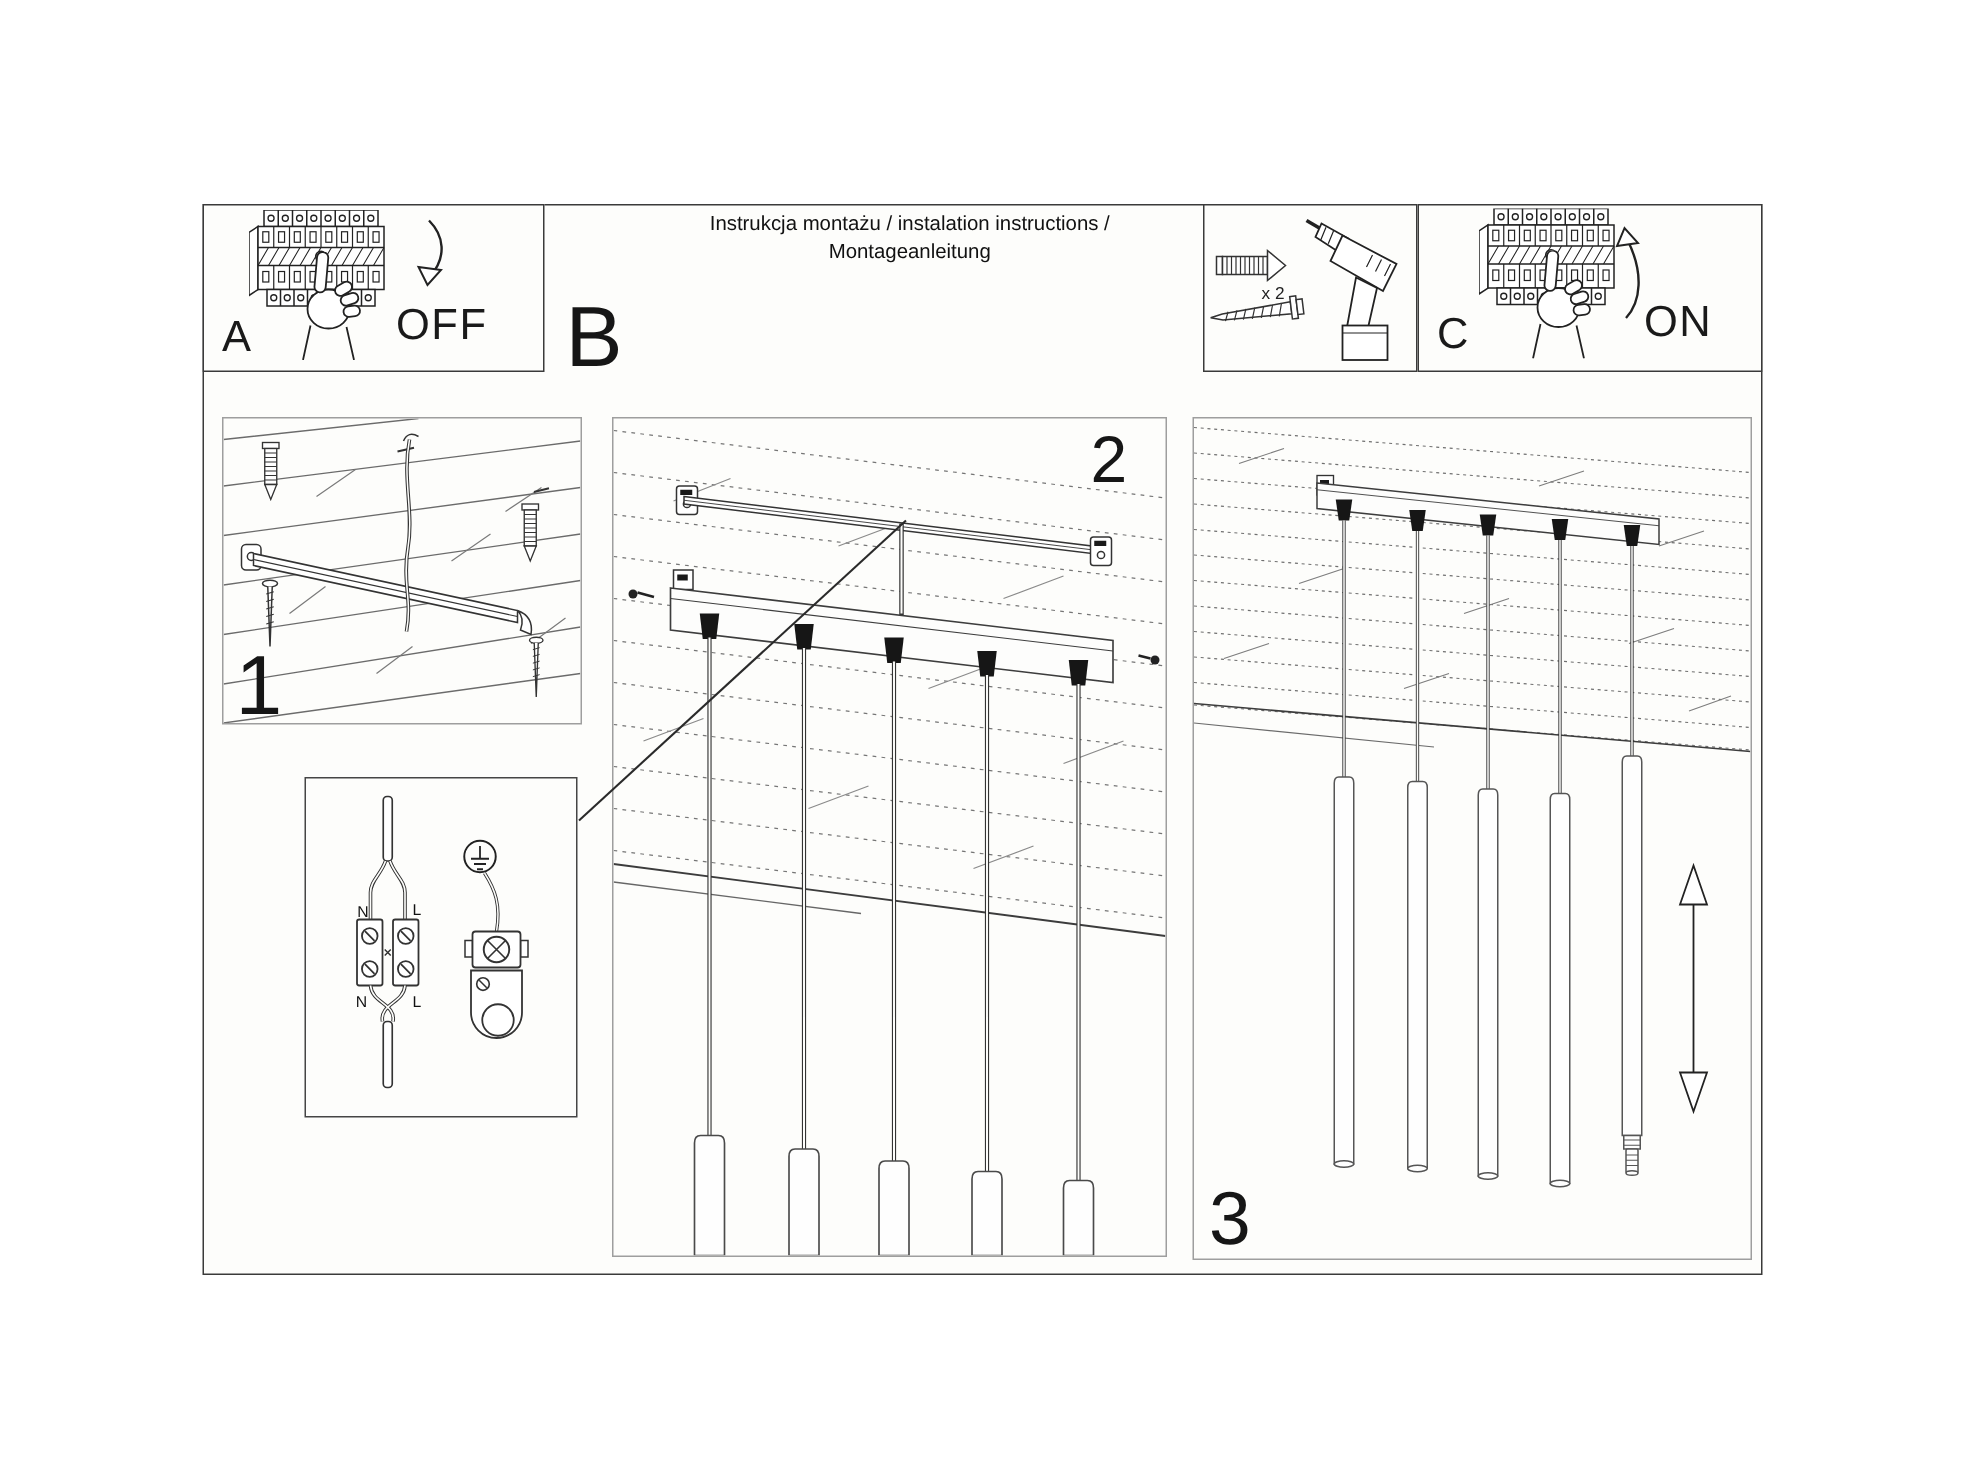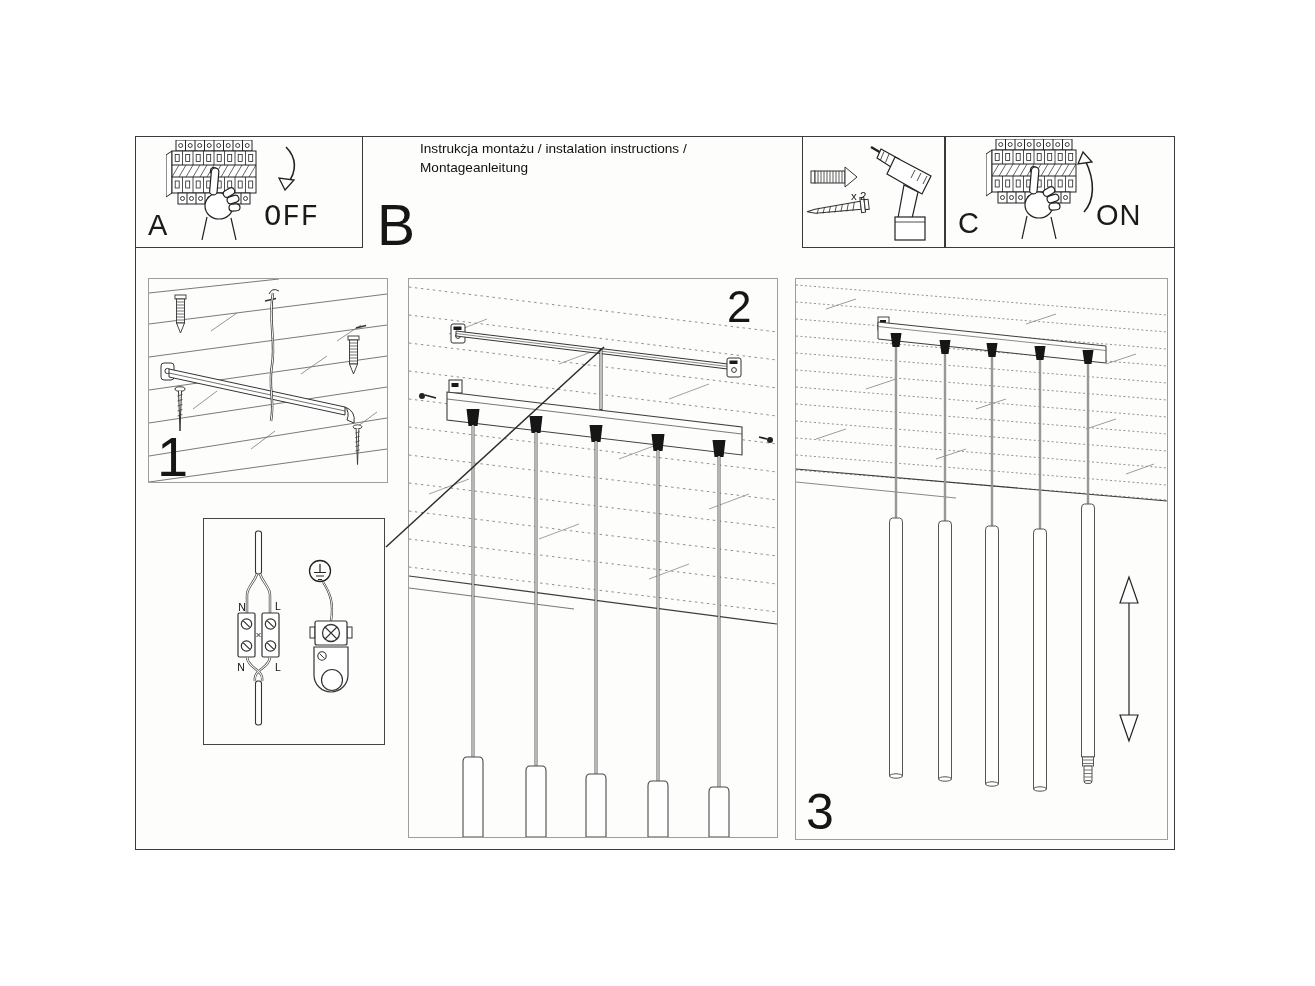--- a/index.html
+++ b/index.html
@@ -14,21 +14,21 @@
   .box-c{left:945px;top:136px;width:230px;height:112px;}
   .panel{border:1px solid #9e9e9e;background:#fdfdfb;overflow:hidden;}
   .panel-1{left:148px;top:278px;width:240px;height:205px;}
   .panel-2{left:408px;top:278px;width:370px;height:560px;}
   .panel-3{left:795px;top:278px;width:373px;height:562px;}
   .wiring-box{left:203px;top:518px;width:182px;height:227px;border:1.4px solid #454545;background:#fdfdfb;z-index:12;}
   .overlay{left:0;top:0;width:1315px;height:986px;z-index:20;pointer-events:none;}
   .corner-letter{font-size:29px;line-height:1;color:#1a1a1a;}
   .state-label{font-size:29px;line-height:1;letter-spacing:1px;color:#1a1a1a;}
   .b-letter{left:377px;top:197px;font-size:57px;line-height:1;color:#161616;}
-  .instructions{left:420px;top:139px;width:373px;text-align:left;font-size:13.6px;line-height:19px;color:#111;}
+  .instructions{left:420px;top:139px;width:373px;text-align:center;font-size:13.6px;line-height:19px;color:#111;}
   .qty-label{font-size:11.5px;color:#222;}
   .step-number{line-height:1;color:#161616;z-index:8;}
   .n1{font-size:56px;left:8px;top:150px;}
   .n2{font-size:44px;left:318px;top:6px;}
   .n3{font-size:50px;left:10px;top:508px;}
   svg{display:block;}
   .fill-svg{position:absolute;left:0;top:0;}
 </style>
 </head>
 <body>
@@ -110,21 +110,21 @@
   <div class="abs box box-a">
     <svg class="fill-svg" width="225" height="109" viewBox="0 0 225 109">
       <use href="#breaker" x="30" y="3" width="96" height="70"></use>
       <use href="#hand" x="59" y="31" width="46" height="72"></use>
       <g>
         <path d="M150,10 C160,20 162,34 151,47" fill="none" stroke="#222" stroke-width="1.6"></path>
         <polygon points="149,53 143,41 158,43" fill="#fff" stroke="#222" stroke-width="1.3"></polygon>
       </g>
     </svg>
     <div class="abs corner-letter" style="left:12px;top:74px;">A</div>
-    <div class="abs state-label" style="left:128px;top:66px;font-family:Liberation Mono, monospace;">OFF</div>
+    <div class="abs state-label" style="left:128px;top:66px;">OFF</div>
   </div>
 
   <div class="abs b-letter">B</div>
   <div class="abs instructions">
     <div>Instrukcja montażu / instalation instructions / Montageanleitung</div>
   </div>
 
   <div class="abs box box-tools">
     <svg class="fill-svg" width="140" height="109" viewBox="0 0 140 109">
       <g transform="translate(8,30)" fill="#fff" stroke="#333" stroke-width="1">
@@ -143,21 +143,21 @@
         <path d="M68,10 L80,17" stroke-width="2.4"></path>
         <polygon points="78,12 96,22 91,32 74,21"></polygon>
         <path fill="none" stroke-width="0.8" d="M81,14.5 L77.5,23 M86,17 L82.5,25.5"></path>
         <polygon points="92,20 128,39 119,57 84,37"></polygon>
         <path fill="none" stroke-width="0.8" d="M112,33 L108,41 M118,36 L114,44 M124,39 L120,47"></path>
         <polygon points="101,48 115,55 108,86 95,81"></polygon>
         <rect x="92" y="80" width="30" height="23"></rect>
         <path fill="none" stroke-width="0.8" d="M92,85 H122"></path>
       </g>
     </svg>
-    <div class="abs qty-label" style="left:48px;top:53px;">x 2</div>
+    <div class="abs qty-label" style="left:38px;top:53px;">x 2</div>
   </div>
 
   <div class="abs box box-c">
     <svg class="fill-svg" width="227" height="109" viewBox="0 0 227 109">
       <use href="#breaker" x="40" y="2" width="96" height="70"></use>
       <use href="#hand" x="69" y="30" width="46" height="72"></use>
       <g>
         <path d="M138,75 C148,64 150,45 139,23" fill="none" stroke="#222" stroke-width="1.6"></path>
         <polygon points="137,15 132,27 146,25" fill="#fff" stroke="#222" stroke-width="1.3"></polygon>
       </g>

